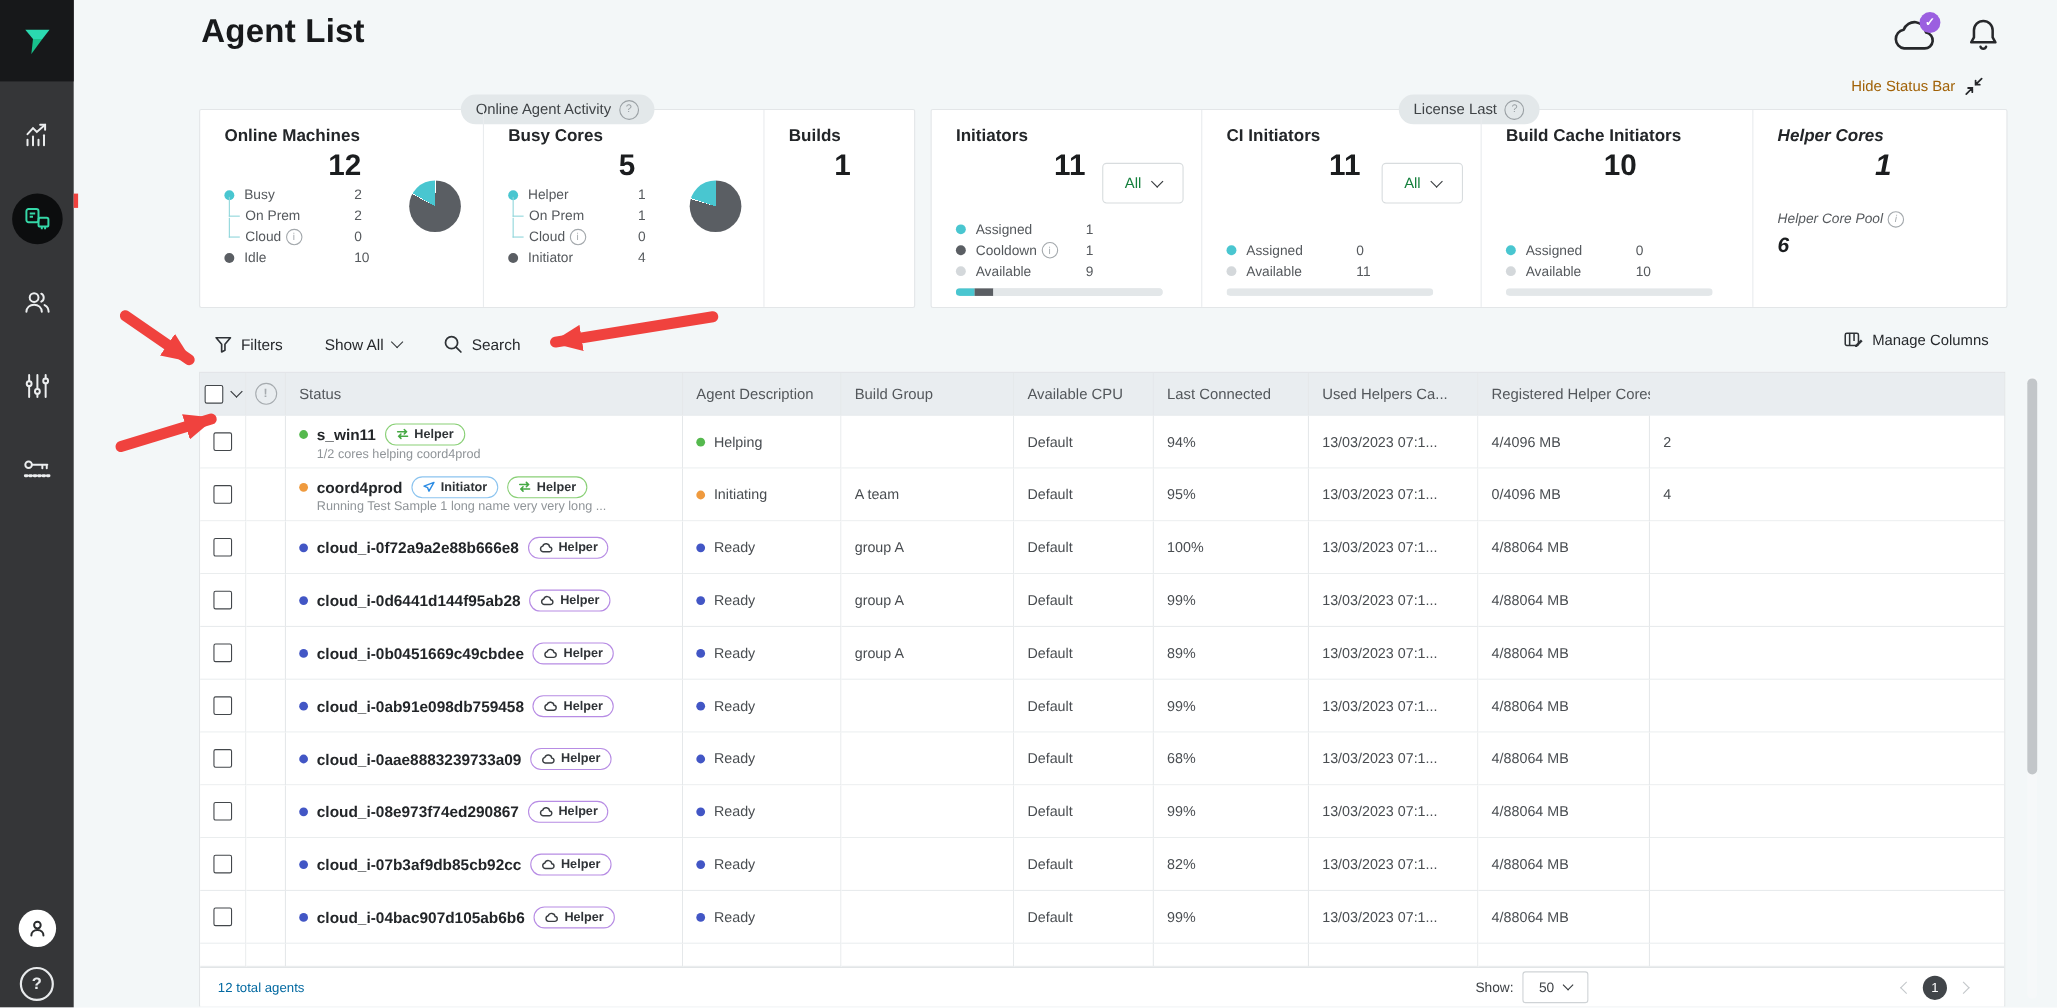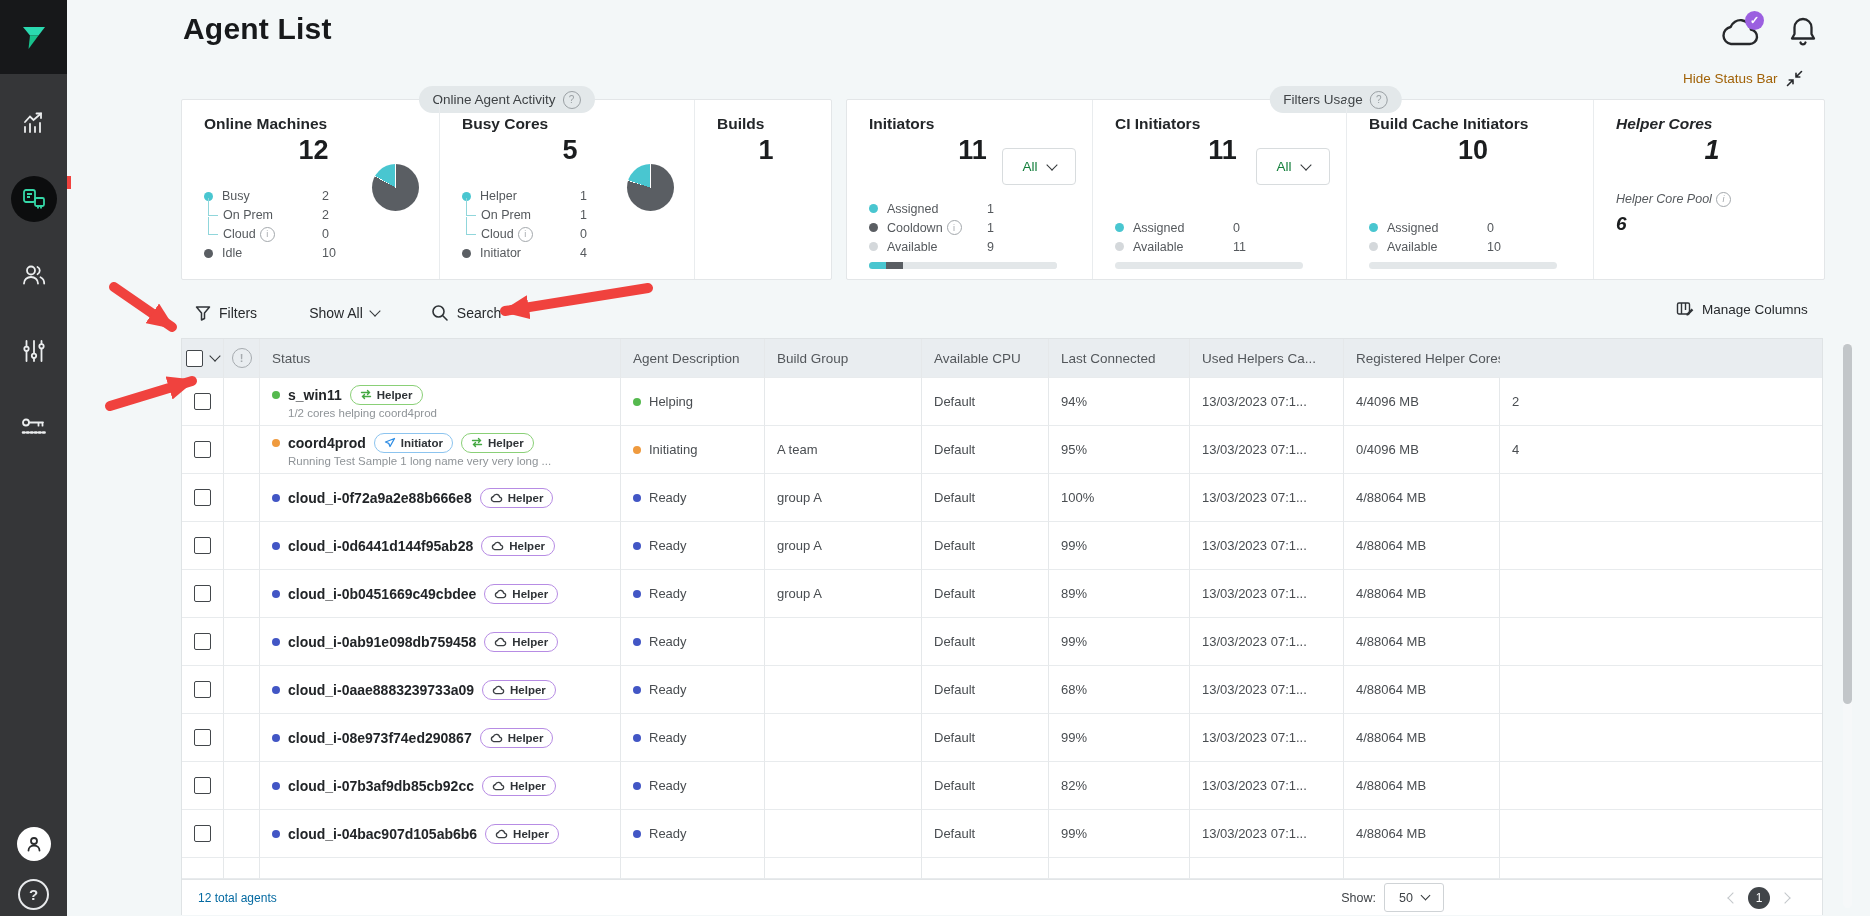--- a/index.html
+++ b/index.html
@@ -29,40 +29,40 @@
   .card-b{left:846px;width:977px;height:179px;}
   .card-pill{position:absolute;top:-14px;left:50%;transform:translateX(-50%);height:27px;background:#e3e8ea;border-radius:14px;
     display:flex;align-items:center;gap:7px;padding:0 14px;font-size:13.5px;color:#3f4346;white-space:nowrap;}
   .qmark{width:16px;height:16px;border-radius:50%;border:1px solid #9aa0a4;color:#9aa0a4;font-size:10px;display:inline-flex;align-items:center;justify-content:center;flex:0 0 auto;cursor:pointer;}
   .info-i{width:13px;height:13px;border-radius:50%;border:1px solid #a3a8ac;color:#a3a8ac;font-size:9px;display:inline-flex;align-items:center;justify-content:center;margin-left:4px;flex:0 0 auto;cursor:pointer;}
   .card-cols{display:flex;height:100%;}
   .scol{position:relative;padding:15px 16px 10px 22px;box-sizing:border-box;display:flex;flex-direction:column;}
   .scol + .scol{border-left:1px solid #e9ecee;}
   .scol .m-title{font-size:15.5px;font-weight:700;color:#232629;}
   .scol .m-value{font-size:27px;font-weight:700;color:#1b1d1f;margin-top:3px;line-height:1.1;text-align:center;}
-  .legend{margin-top:21px;width:170px;}
+  .legend{margin-top:2px;width:170px;}
   .lg-row{display:flex;align-items:center;height:19px;font-size:12.5px;color:#55595d;position:relative;}
   .lg-row .dot{width:9px;height:9px;border-radius:50%;margin-right:9px;flex:0 0 auto;}
   .dot.teal{background:#49c6d0;} .dot.dark{background:#5a5e63;} .dot.gray{background:#d4d8db;}
   .lg-row.child{padding-left:19px;}
   .lg-row.child::before{content:"";position:absolute;left:4px;top:-8px;width:9px;height:17px;border-left:1.5px solid #90d6db;border-bottom:1.5px solid #90d6db;}
   .lg-label{flex:0 0 auto;}
   .lg-val{margin-left:auto;width:52px;text-align:left;}
   .pie{position:absolute;right:20px;top:64px;width:47px;height:47px;border-radius:50%;}
   .col-online{width:257px;} .col-busy{width:255px;} .col-builds{flex:1;}
   .col-init{width:245px;} .col-ci{width:254px;} .col-bc{width:247px;} .col-hc{flex:1;font-style:italic;}
   .filter-dd{position:absolute;right:16px;top:48px;width:72px;height:35px;border:1px solid #d8dcde;border-radius:4px;background:#fff;
     display:flex;align-items:center;justify-content:center;gap:10px;font-size:13.5px;color:#15803d;cursor:pointer;}
   .lic-bottom{margin-top:auto;}
   .hbar{margin-top:6px;width:188px;height:7px;border-radius:4px;background:#e3e7e9;overflow:hidden;display:flex;}
   .hbar .seg.teal{background:#49c6d0;} .hbar .seg.dark{background:#5a5e63;} .hbar .seg.gray{background:#e3e7e9;}
   .pool-label{display:flex;align-items:center;font-size:12.5px;color:#55595d;margin-top:26px;}
   .pool-value{font-size:19px;font-weight:700;color:#1b1d1f;margin-top:6px;}
   
-  .toolbar{position:absolute;left:195px;top:296px;height:34px;display:flex;align-items:center;gap:52px;}
+  .toolbar{position:absolute;left:195px;top:296px;height:34px;display:flex;align-items:center;gap:38px;}
   .tb-item{display:flex;align-items:center;gap:8px;font-size:14px;color:#26292c;cursor:pointer;}
   .chev{width:7px;height:7px;border-right:1.6px solid #33373a;border-bottom:1.6px solid #33373a;transform:rotate(45deg);margin-top:-4px;}
   .manage-cols{position:absolute;left:1676px;top:300px;display:flex;align-items:center;gap:8px;font-size:13.5px;color:#26292c;cursor:pointer;}
   
   .table-card{position:absolute;left:181px;top:338px;width:1642px;height:577px;background:#fff;border:1px solid #dfe3e5;box-sizing:border-box;}
   .tgrid{display:grid;grid-template-columns:42px 36px 361px 144px 157px 127px 141px 154px 156px 1fr;}
   .thead{height:39px;background:#e9edf0;}
   .thead .tcell{font-size:13.5px;color:#53575b;background:#e9edf0;}
   .tcell{display:flex;align-items:center;border-right:1px solid #e5e8ea;border-bottom:1px solid #e8ebed;box-sizing:border-box;padding:0 12px;overflow:hidden;white-space:nowrap;}
   .tcell:last-child{border-right:none;}
@@ -249,21 +249,21 @@
     </div>
     <div class="scol col-builds">
       <div class="m-title">Builds</div>
       <div class="m-value">1</div>
     </div>
   </div>
 </div>
 
 <div class="card card-b">
   <div class="card-pill">
-    <span>Filters Usage</span>
+    <span>License Last</span>
     <span class="qmark">?</span>
   </div>
   <div class="card-cols">
     <div class="scol col-init">
       <div class="m-title">Initiators</div>
       <div class="m-value">11</div>
       <div class="filter-dd">
         <span>All</span>
         <span class="chev"></span>
       </div>

